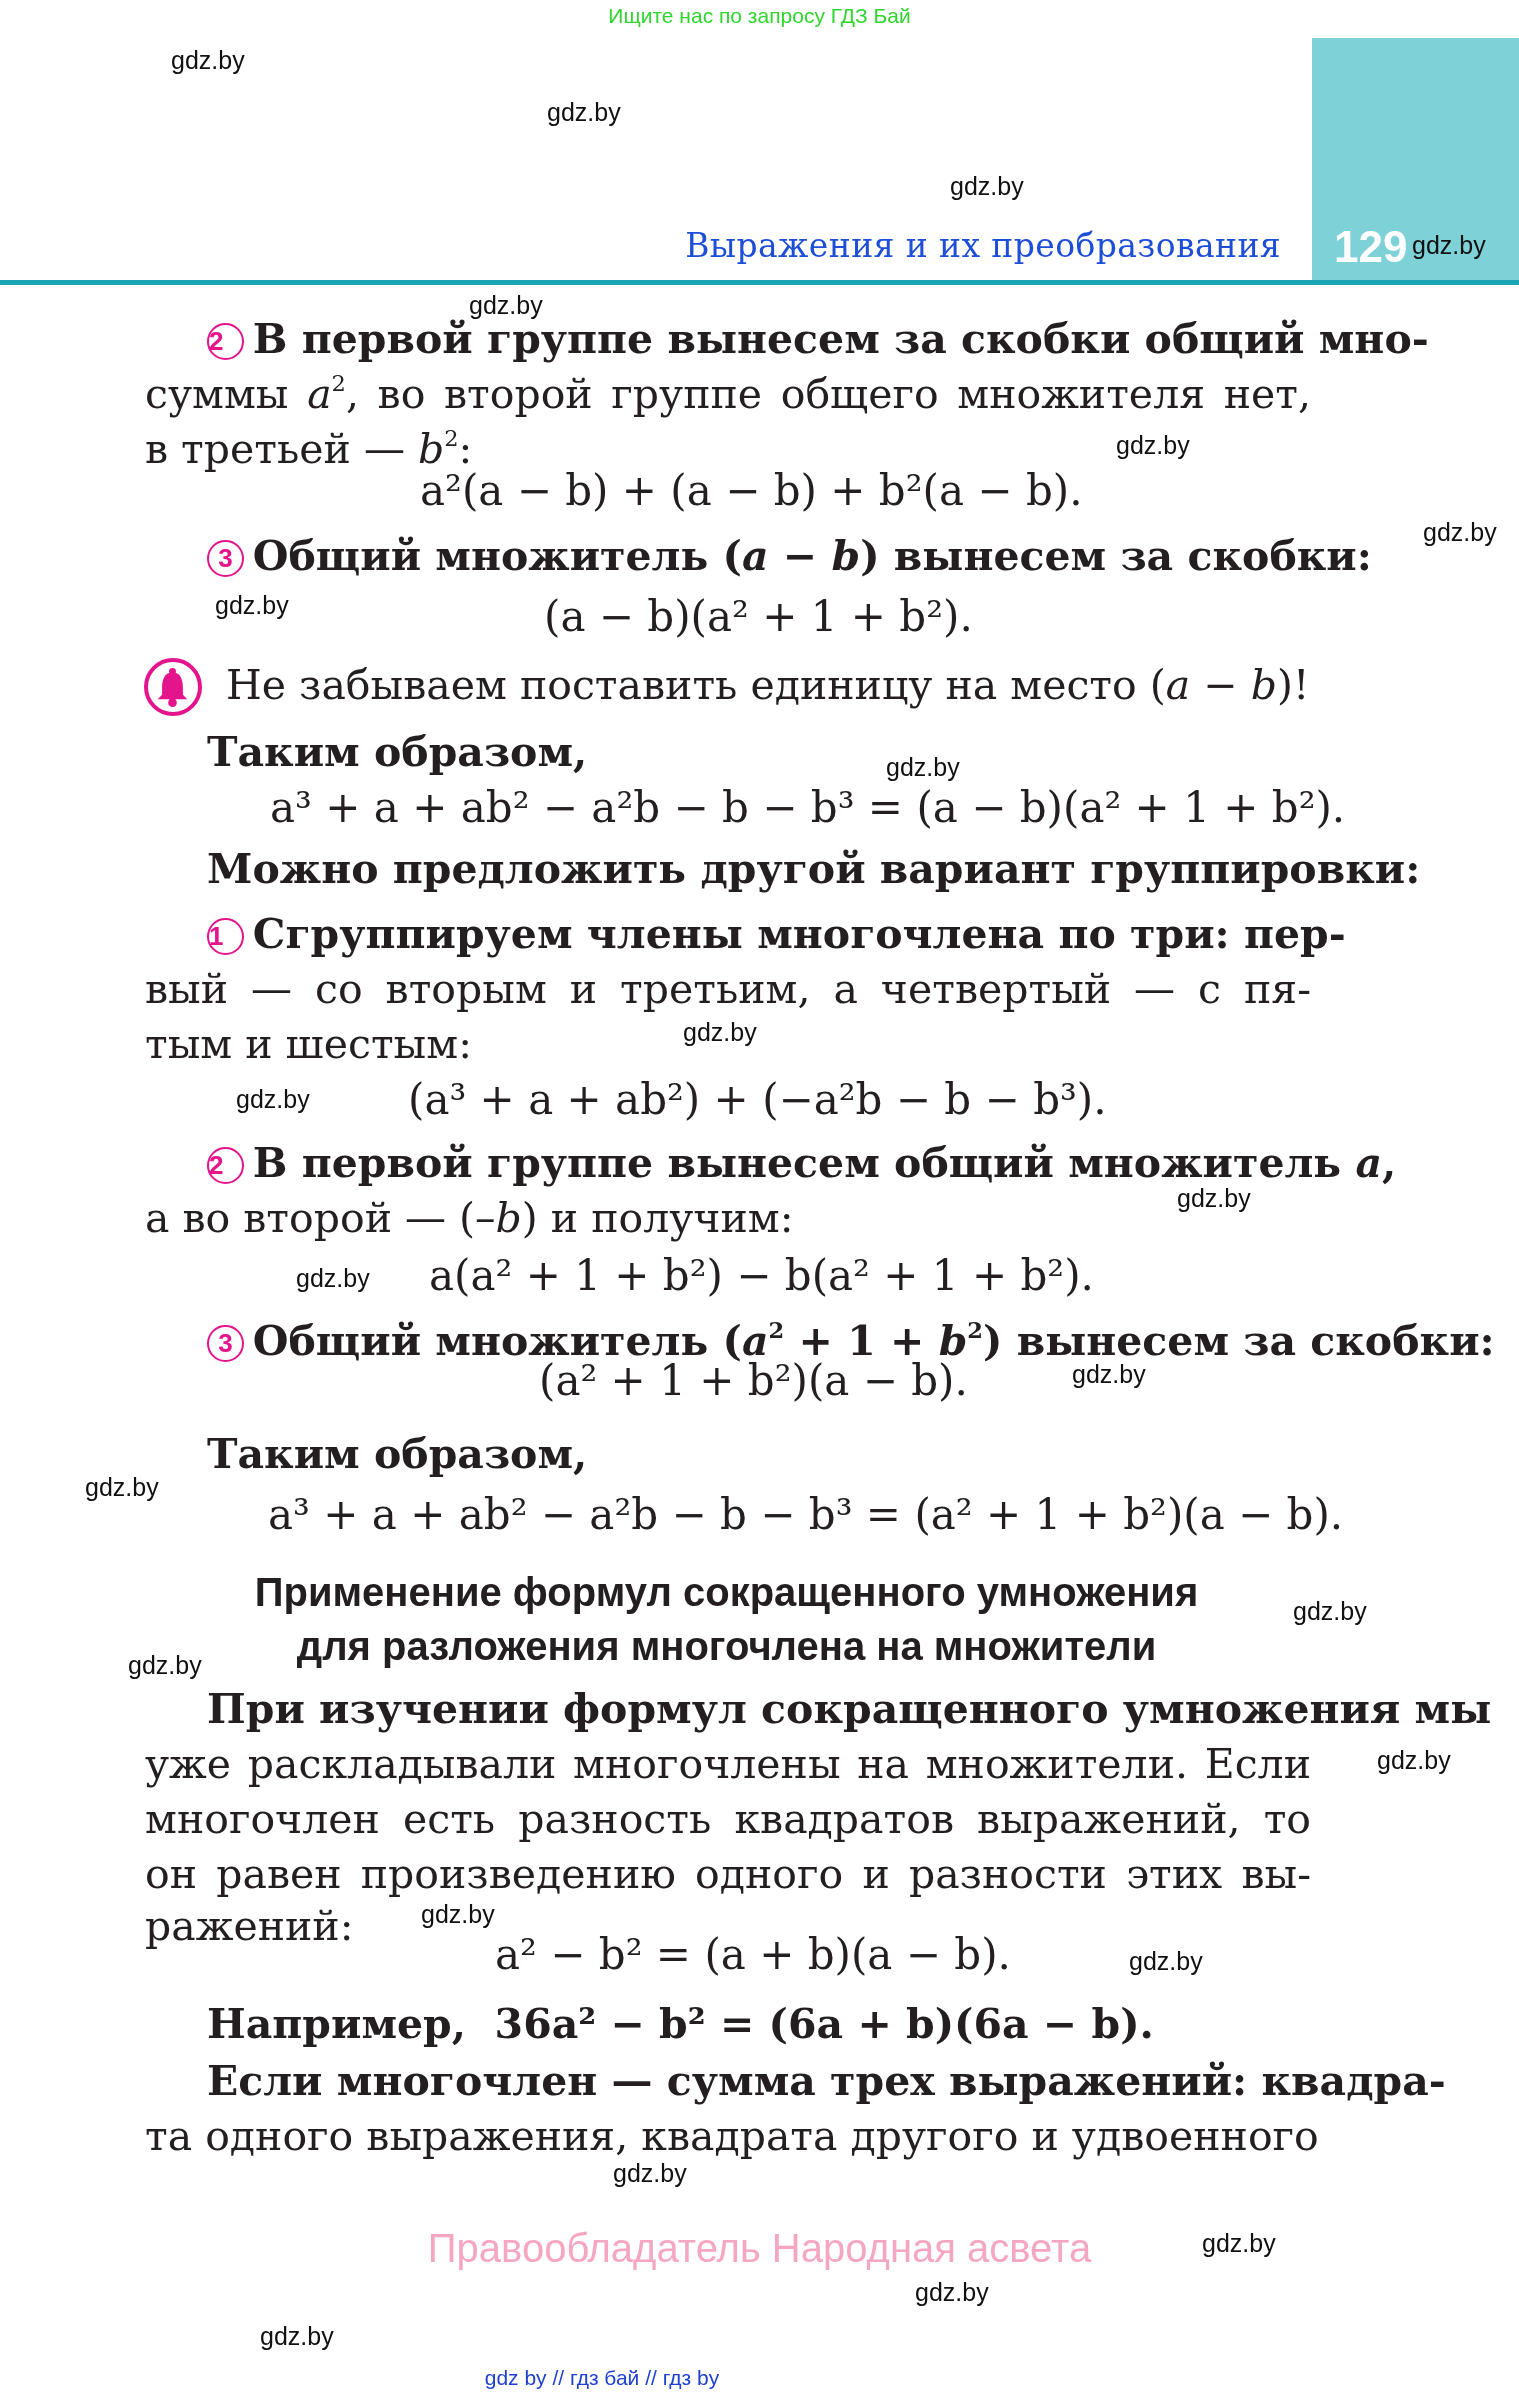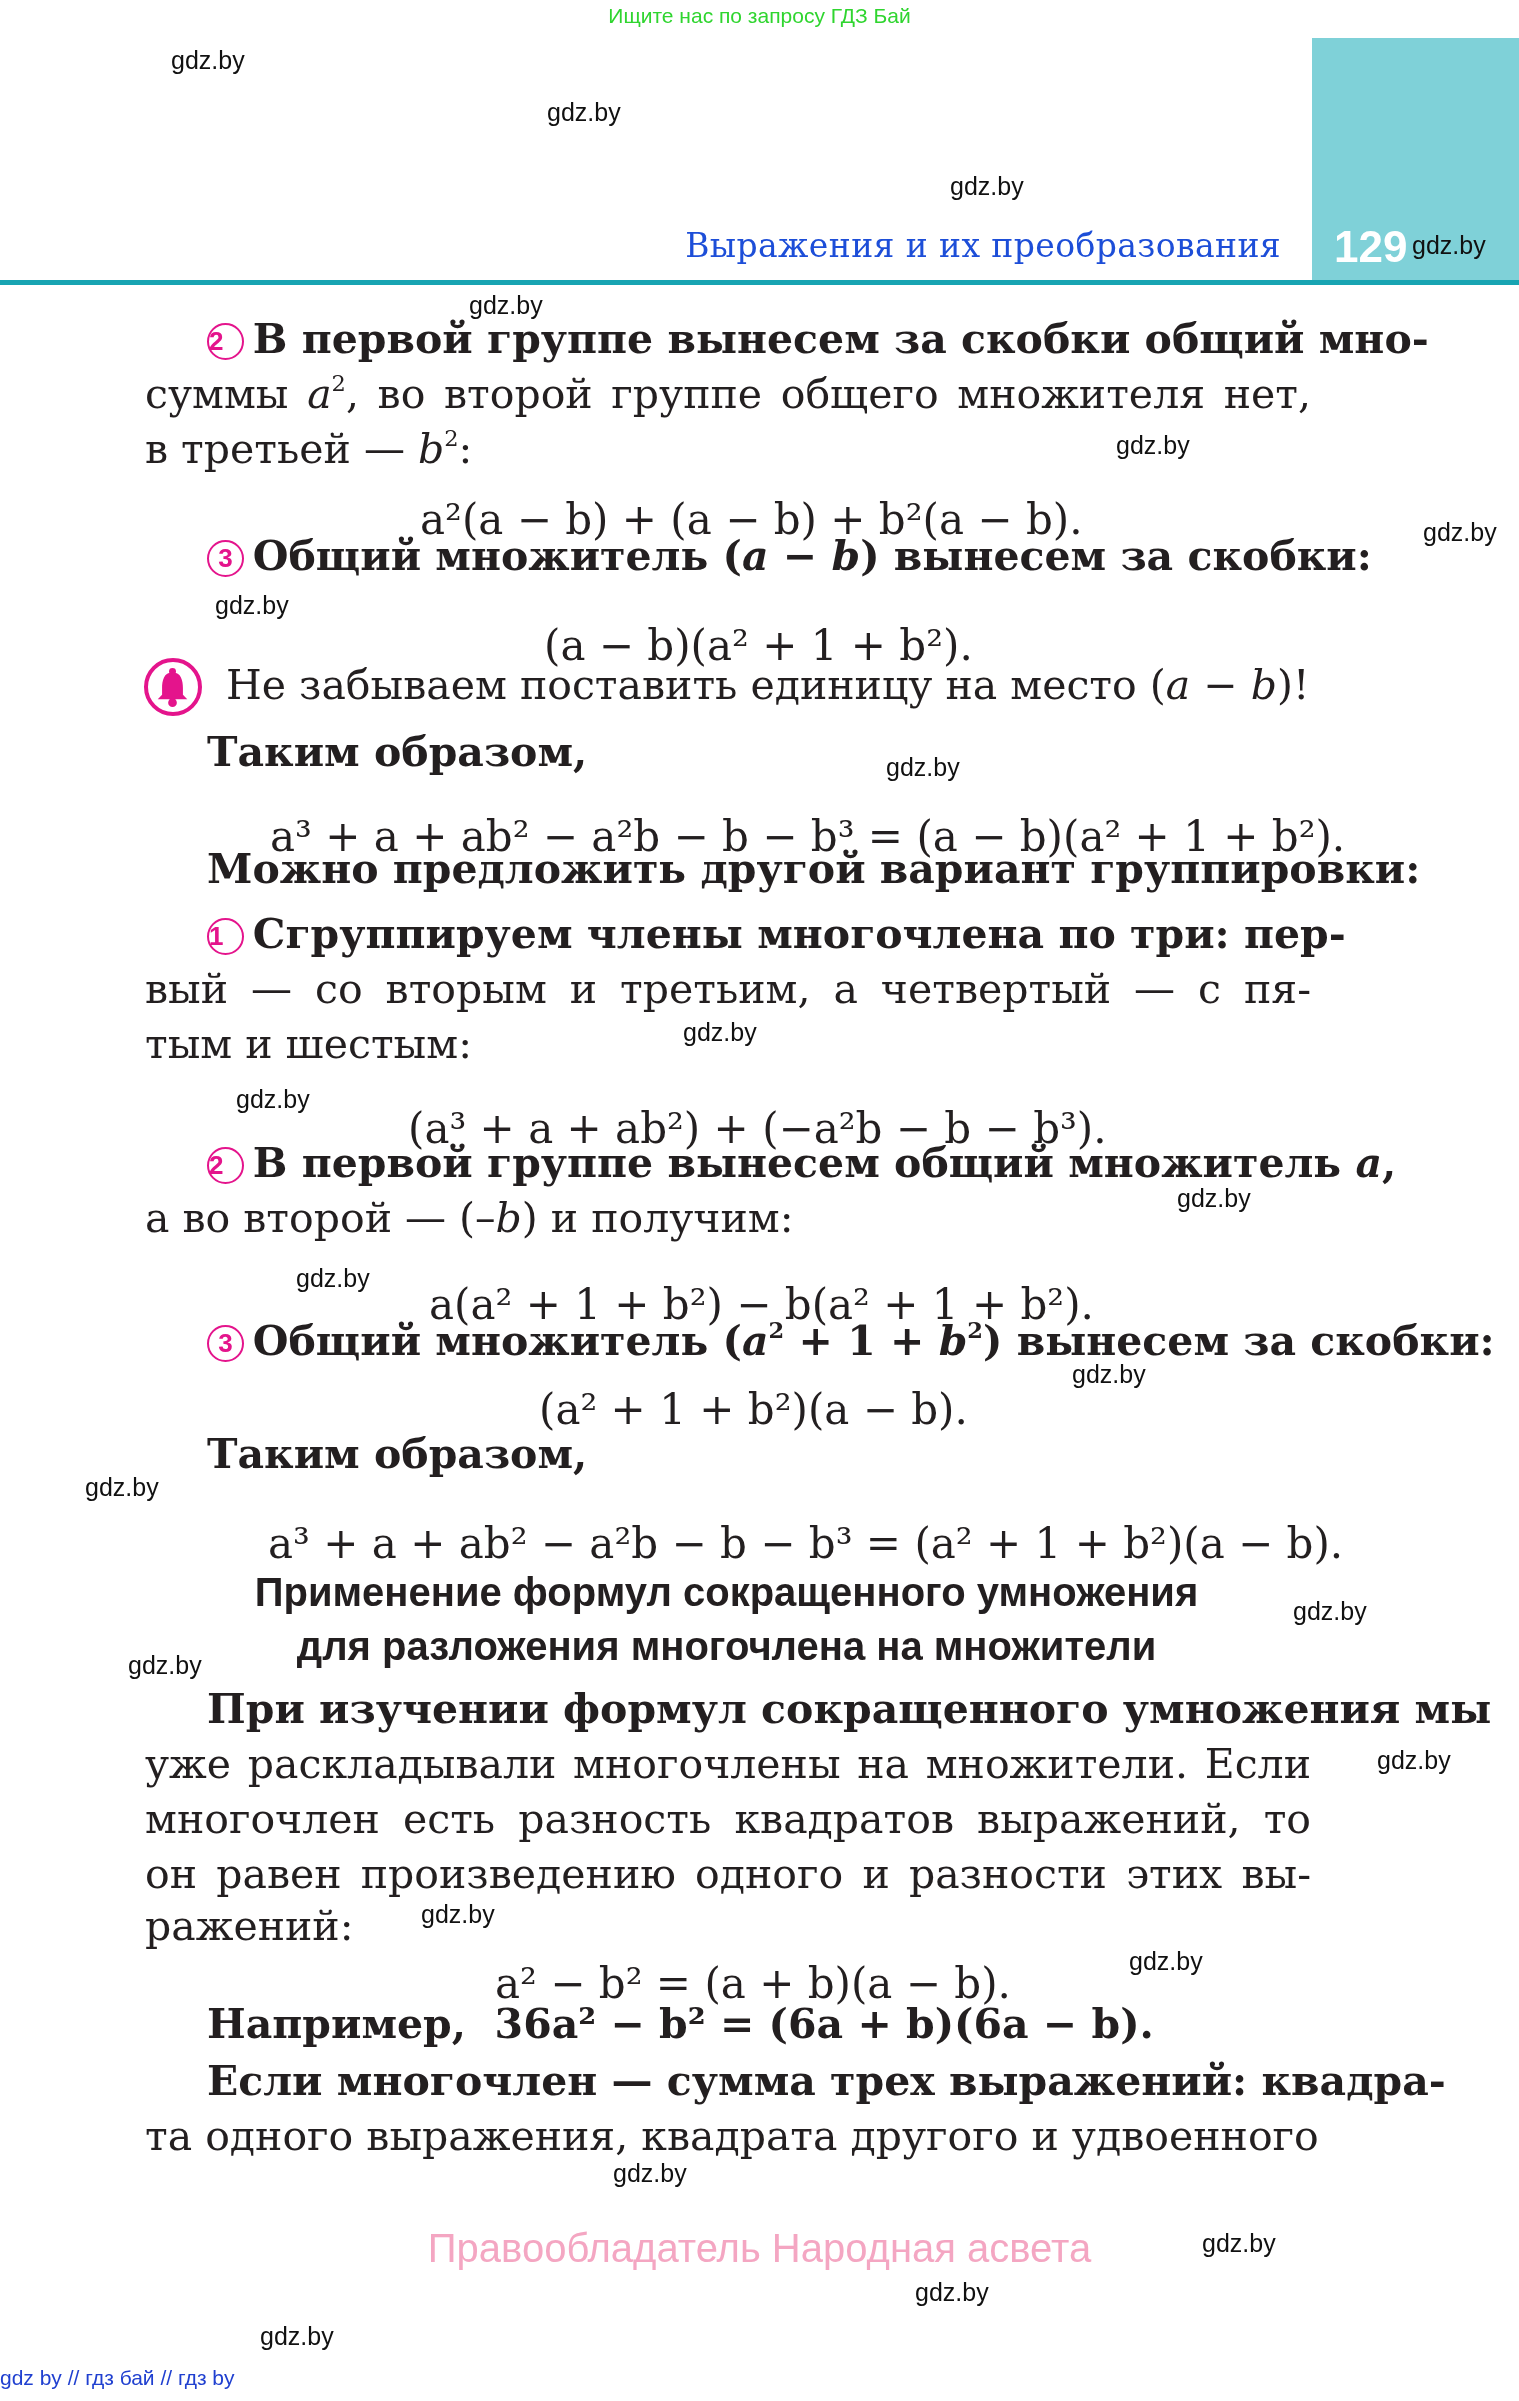--- a/index.html
+++ b/index.html
@@ -10,34 +10,34 @@
                 font-family:"Liberation Sans", sans-serif; font-size:21px; }
   .wm { font-family:"Liberation Sans", sans-serif; font-size:25px; color:#111; }
   .teal-block { position:absolute; left:1312px; top:38px; width:207px; height:242px; background:#7fd1d8; }
   .teal-rule { position:absolute; left:0; top:280px; width:1519px; height:5.3px; background:#18a4b2; }
   .page-num { left:1334px; top:222px; font-family:"Liberation Sans", sans-serif; font-weight:bold;
               font-size:44px; color:#ffffff; }
   .running-head { right:238px; top:226px; font-size:33px; letter-spacing:0.4px; color:#1d4ed8; }
   .line { position:absolute; left:145px; width:1166px; font-size:41px; line-height:55px; height:55px; white-space:nowrap; }
   .justify { text-align:justify; text-align-last:justify; }
   .ind { left:207px; width:1104px;font-weight:bold; }
-  .formula { position:absolute; font-size:42px; white-space:nowrap; font-family:"DejaVu Serif","Liberation Serif",serif;margin-top:29px; }
+  .formula { position:absolute; font-size:42px; white-space:nowrap; font-family:"DejaVu Serif","Liberation Serif",serif; }
   .formula i, .line i { font-style:italic; }
   sup { font-size:0.55em; vertical-align:0.75em; line-height:0; }
   .circ { display:inline-block; width:33px; height:33px; border:2.6px solid #e4148c; border-radius:50%;
           color:#e4148c; font-family:"Liberation Sans", sans-serif; font-size:26px; line-height:33px;
           text-align:center; vertical-align:3.5px; margin-right:8.8px; box-sizing:content-box; }
   .bell { position:absolute; left:144px; top:658px; width:58px; height:58px; border:4.4px solid #e4148c;
           border-radius:50%; box-sizing:border-box; }
   .bell svg { position:absolute; left:7.9px; top:5.3px; }
   .section-title { position:absolute; left:0; width:1519px; text-align:center; font-family:"Liberation Sans", sans-serif;
                    font-weight:bold; font-size:40px; line-height:54px; color:#231f20; }
   .copyright { left:0; width:1519px; top:2226px; text-align:center; font-family:"Liberation Sans", sans-serif;
                font-size:40px; color:#f4a6c2; }
-  .footer-links { left:0; width:1204px; top:2366px; text-align:left; font-family:"Liberation Sans", sans-serif;
+  .footer-links { left:0; width:1204px; top:2366px; text-align:center; font-family:"Liberation Sans", sans-serif;
                   font-size:21px; color:#2040d0; }
 </style>
 </head>
 <body>
 
 <div class="abs top-banner">Ищите нас по запросу ГДЗ Бай</div>
 
 <div class="teal-block"></div>
 <div class="abs page-num">129</div>
 <div class="abs running-head">Выражения и их преобразования</div>

